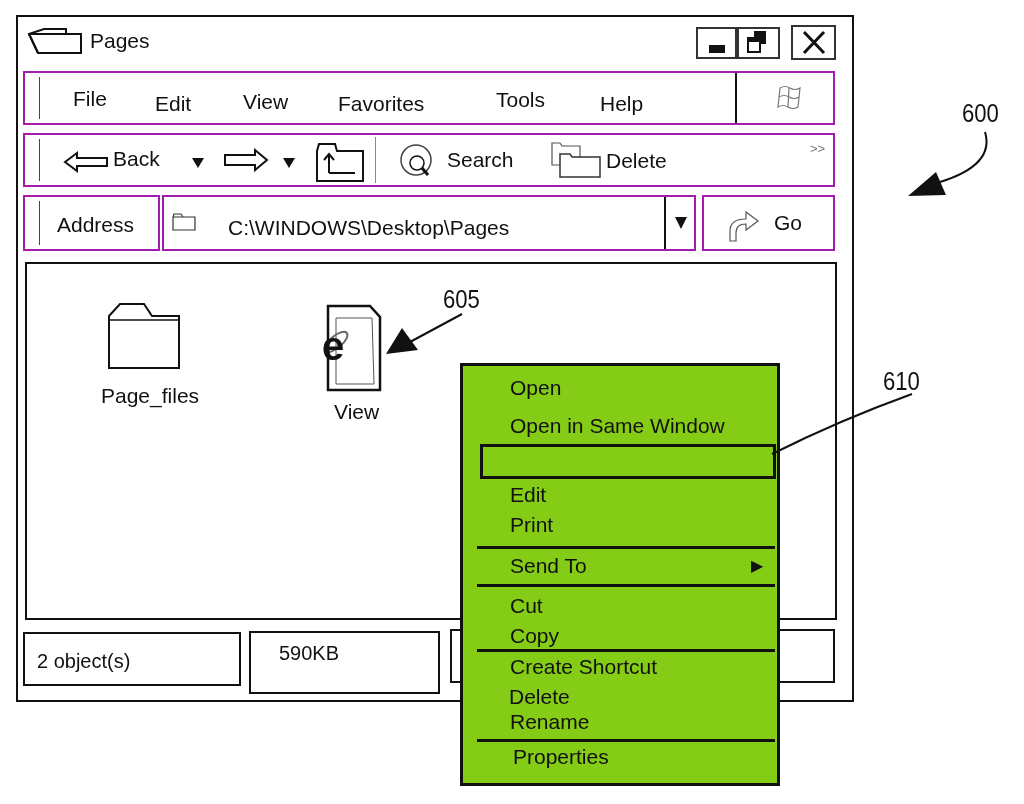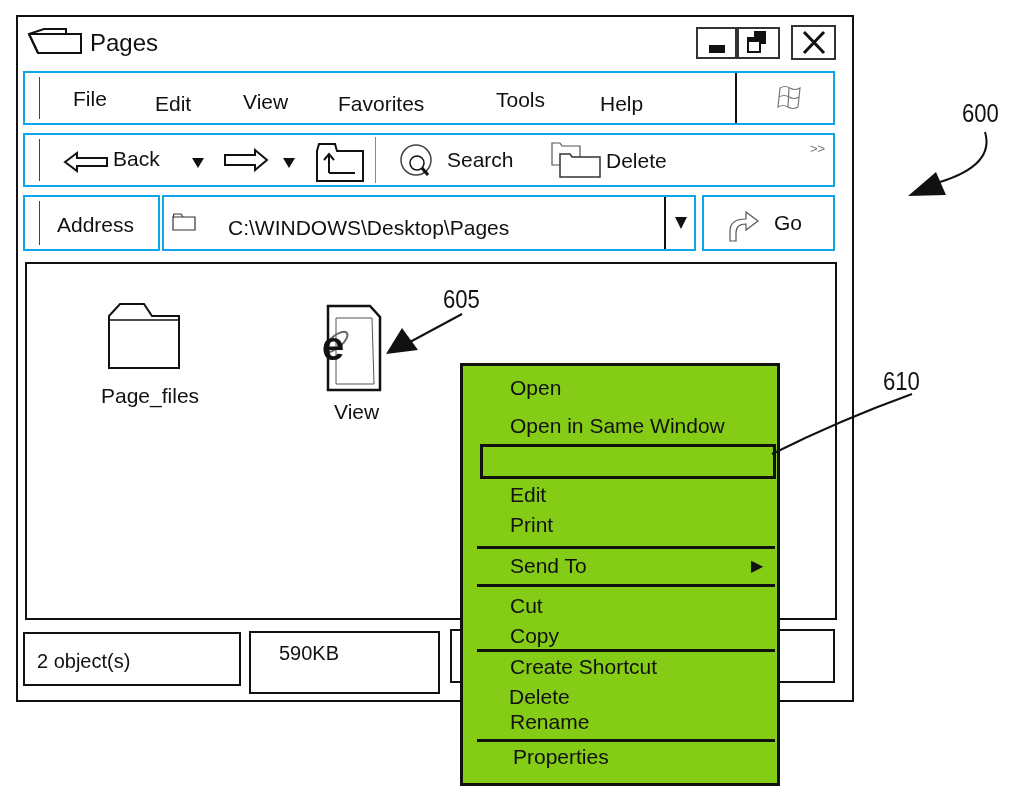--- a/index.html
+++ b/index.html
@@ -1,22 +1,22 @@
 <!DOCTYPE html>
 <html><head>
 <meta charset="utf-8">
 <style>
   * { box-sizing: border-box; }
   body { margin: 0; width: 1024px; height: 804px; background: #fff; position: relative; overflow: hidden;
          font-family: "Liberation Sans", sans-serif; color: #111; }
   .abs { position: absolute; }
   .win { left: 16px; top: 15px; width: 838px; height: 687px; border: 2px solid #111; background: #fff; }
-  .title-text { left: 90px; top: 29px; font-size: 24px; text-align: right; }
+  .title-text { left: 90px; top: 29px; font-size: 21px; text-align: right; }
   .wbtn { border: 2px solid #333; background: #fff; }
-  .bar { border: 2px solid #0ea5e9; background: #fff; padding-left: 12px; }
+  .bar { border: 2px solid #a21caf; background: #fff; padding-left: 12px; }
   .grip { position: absolute; left: 14px; top: 4px; bottom: 4px; width: 1px; background: #444; }
   .t { position: absolute; font-size: 21px; white-space: nowrap; }
   .content { left: 25px; top: 262px; width: 812px; height: 358px; border: 2px solid #111; background: #fff; }
   .status { border: 2px solid #111; background: #fff; height: 56px; }
   .menu { left: 460px; top: 363px; width: 320px; height: 423px; border: 3px solid #111; background: #84cc16; }
   .mi { position: absolute; left: 47px; font-size: 21px; white-space: nowrap; }
   .sep { position: absolute; left: 14px; right: 2px; height: 3px; background: #111; }
   .hl { position: absolute; left: 17px; top: 78px; width: 296px; height: 35px; border: 3px solid #111; }
   .label { font-size: 26px; transform: scaleX(0.85); transform-origin: left top; }
 </style>

